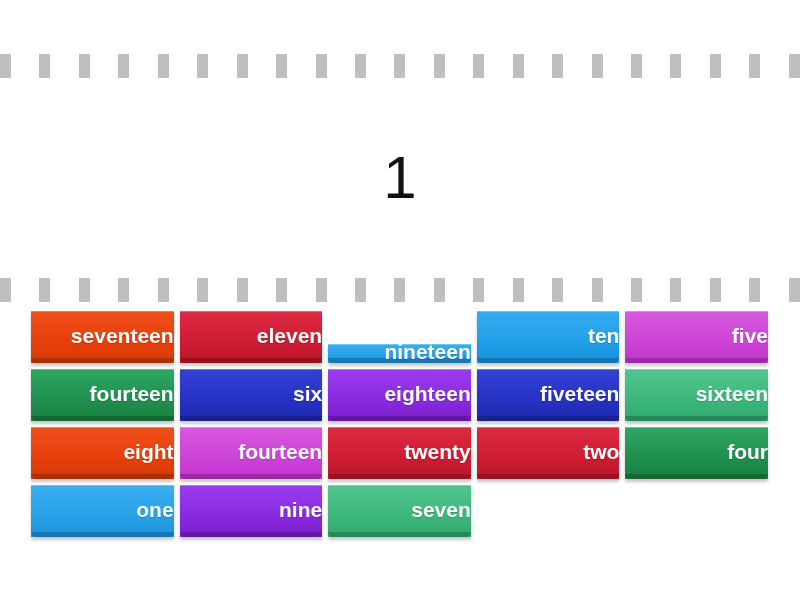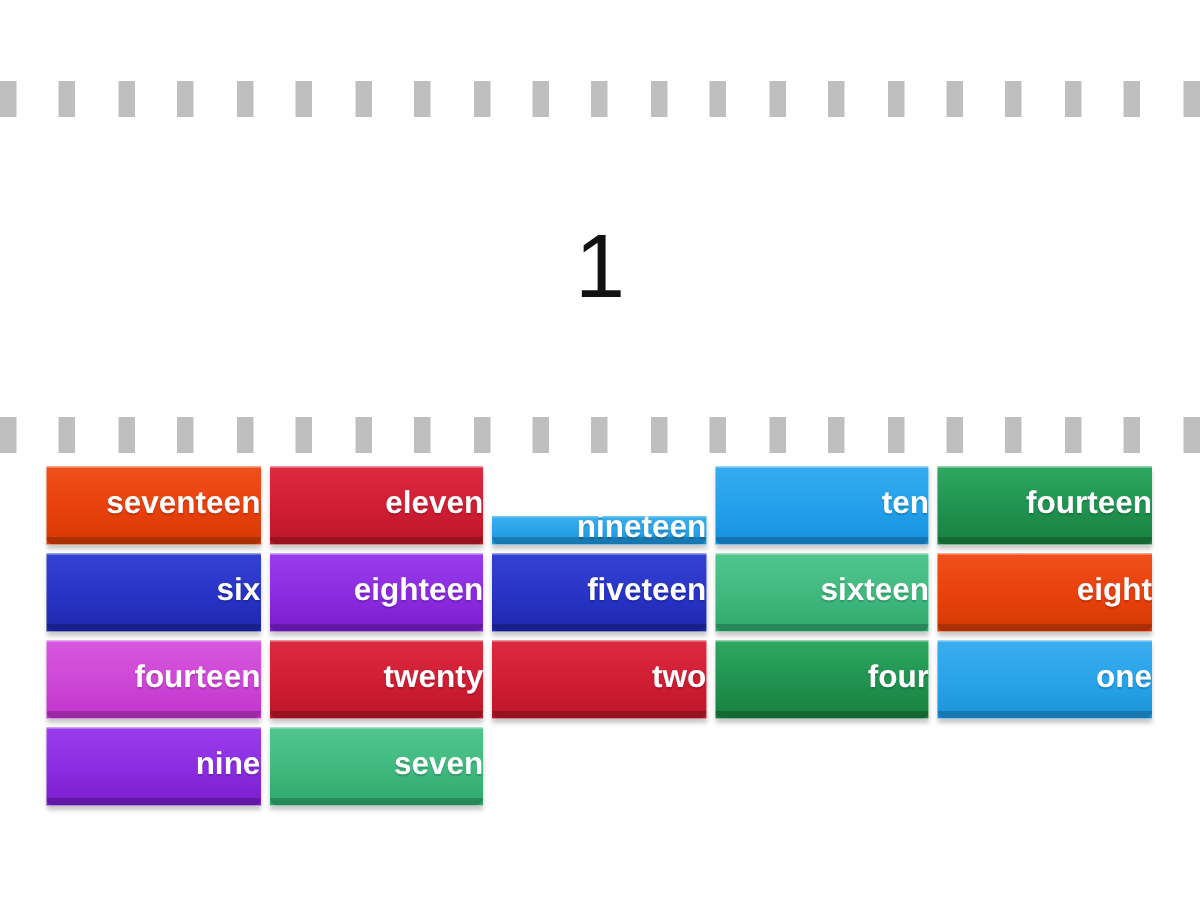--- a/index.html
+++ b/index.html
@@ -173,20 +173,23 @@
       </div>
       <div class="tile" style="background: linear-gradient(rgb(220, 43, 65) 0%, rgb(207, 29, 51) 55%, rgb(187, 22, 40) 100%); box-shadow: rgba(0, 0, 0, 0.22) 0px 3px 3px, rgba(255, 255, 255, 0.28) 0px 1px 0px inset;">
         <span class="tile-label">eleven</span>
       </div>
       <div class="tile" style="background: linear-gradient(rgb(58, 174, 239) 0%, rgb(40, 162, 232) 55%, rgb(27, 147, 218) 100%); box-shadow: rgba(0, 0, 0, 0.22) 0px 3px 3px, rgba(255, 255, 255, 0.28) 0px 1px 0px inset; margin-top: 33px;">
         <span class="tile-label">nineteen</span>
       </div>
       <div class="tile" style="background: linear-gradient(rgb(54, 172, 239) 0%, rgb(34, 160, 234) 55%, rgb(22, 144, 219) 100%); box-shadow: rgba(0, 0, 0, 0.22) 0px 3px 3px, rgba(255, 255, 255, 0.28) 0px 1px 0px inset; padding-left: 37px;">
         <span class="tile-label">ten</span>
       </div>
+      <div class="tile" style="background: linear-gradient(rgb(215, 88, 222) 0%, rgb(205, 70, 214) 55%, rgb(194, 50, 204) 100%); box-shadow: rgba(0, 0, 0, 0.22) 0px 3px 3px, rgba(255, 255, 255, 0.28) 0px 1px 0px inset;">
+        <span class="tile-label">five</span>
+      </div>
       <div class="tile" style="background: linear-gradient(rgb(47, 168, 98) 0%, rgb(32, 145, 80) 55%, rgb(24, 128, 63) 100%); box-shadow: rgba(0, 0, 0, 0.22) 0px 3px 3px, rgba(255, 255, 255, 0.28) 0px 1px 0px inset;">
         <span class="tile-label">fourteen</span>
       </div>
       <div class="tile" style="background: linear-gradient(rgb(52, 66, 212) 0%, rgb(39, 51, 196) 55%, rgb(29, 39, 173) 100%); box-shadow: rgba(0, 0, 0, 0.22) 0px 3px 3px, rgba(255, 255, 255, 0.28) 0px 1px 0px inset;">
         <span class="tile-label">six</span>
       </div>
       <div class="tile" style="background: linear-gradient(rgb(154, 61, 237) 0%, rgb(139, 43, 224) 55%, rgb(122, 29, 205) 100%); box-shadow: rgba(0, 0, 0, 0.22) 0px 3px 3px, rgba(255, 255, 255, 0.28) 0px 1px 0px inset;">
         <span class="tile-label">eighteen</span>
       </div>
       <div class="tile" style="background: linear-gradient(rgb(52, 66, 212) 0%, rgb(39, 51, 196) 55%, rgb(29, 39, 173) 100%); box-shadow: rgba(0, 0, 0, 0.22) 0px 3px 3px, rgba(255, 255, 255, 0.28) 0px 1px 0px inset;">

